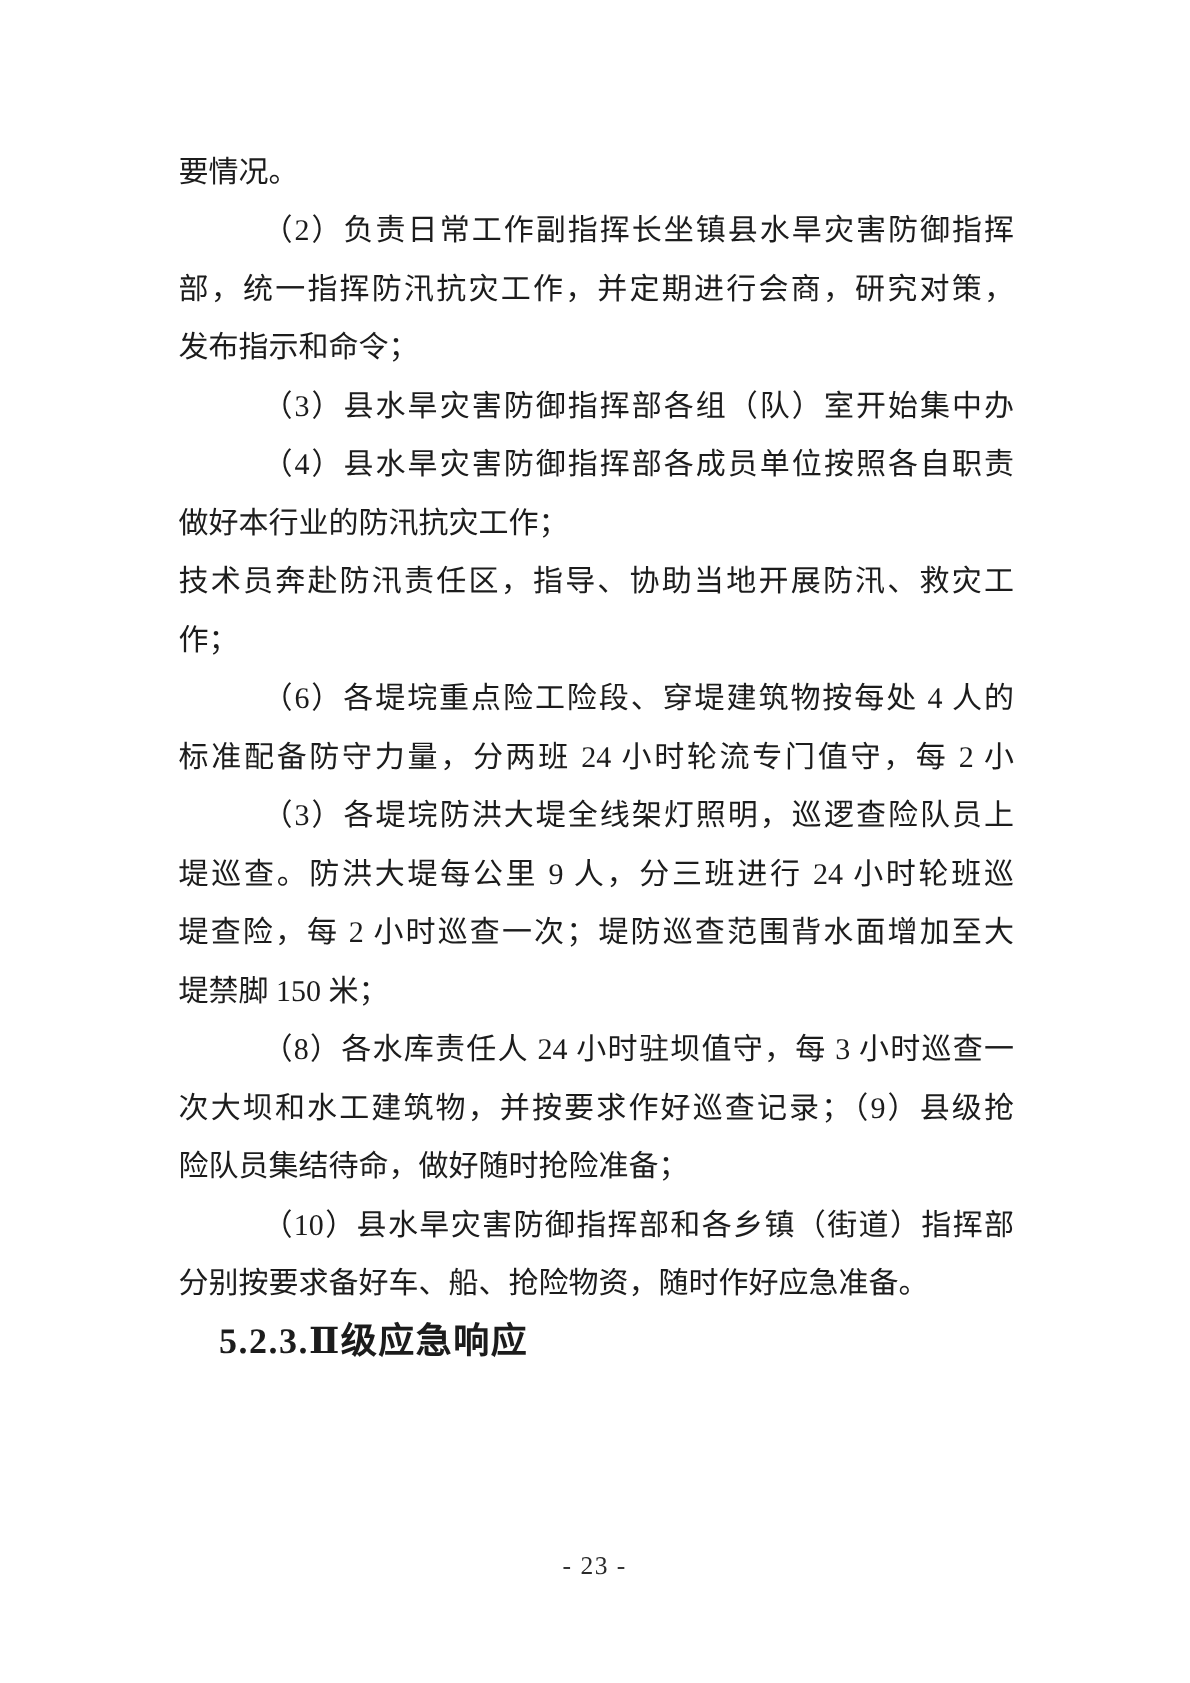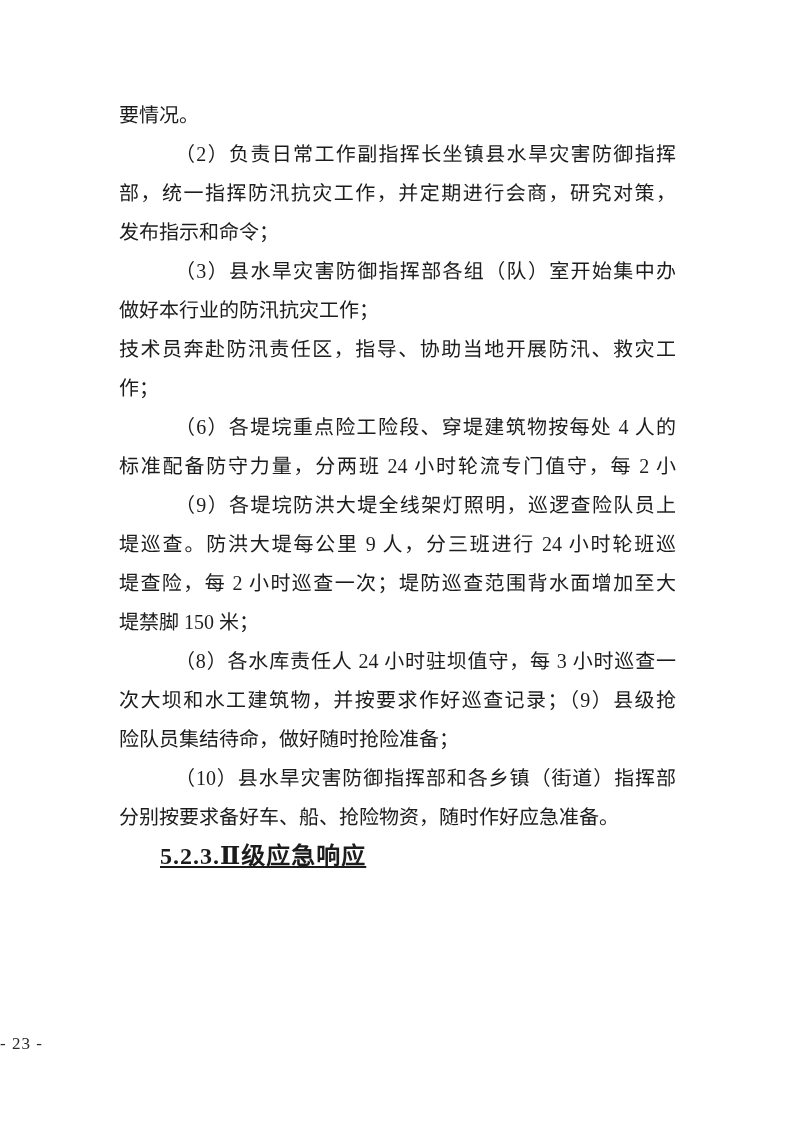--- a/index.html
+++ b/index.html
@@ -33,54 +33,55 @@
     text-align: justify;
     text-align-last: justify;
     text-justify: inter-character;
   }
   .line.indent {
     text-indent: 56px;
   }
   .line.heading {
     font-size: 24px;
     font-weight: bold;
-    margin-left: 41px;
+    margin-left: 27px;
     letter-spacing: 1px;
     text-align: left;
     text-align-last: left;
-    text-decoration: underline;
   }
   .page-footer {
     position: absolute;
     left: 0;
     right: 0;
     top: 1031px;
     height: 26px;
     line-height: 26px;
+    text-align: center;
     font-size: 17px;
     color: #2a2a2a;
     letter-spacing: 1px;
   }
 </style>
 </head>
 <body>
 
 <div class="page">
   <div class="text-block">
     <div class="line">要情况。</div>
     <div class="line indent justify">（2）负责日常工作副指挥长坐镇县水旱灾害防御指挥</div>
     <div class="line justify">部，统一指挥防汛抗灾工作，并定期进行会商，研究对策，</div>
     <div class="line">发布指示和命令；</div>
     <div class="line indent justify">（3）县水旱灾害防御指挥部各组（队）室开始集中办</div>
+    <div class="line indent justify">（4）县水旱灾害防御指挥部各成员单位按照各自职责</div>
     <div class="line">做好本行业的防汛抗灾工作；</div>
     <div class="line justify">技术员奔赴防汛责任区，指导、协助当地开展防汛、救灾工</div>
     <div class="line">作；</div>
     <div class="line indent justify">（6）各堤垸重点险工险段、穿堤建筑物按每处 4 人的</div>
     <div class="line justify">标准配备防守力量，分两班 24 小时轮流专门值守，每 2 小</div>
-    <div class="line indent justify">（9）各堤垸防洪大堤全线架灯照明，巡逻查险队员上</div>
+    <div class="line indent justify">（3）各堤垸防洪大堤全线架灯照明，巡逻查险队员上</div>
     <div class="line justify">堤巡查。防洪大堤每公里 9 人，分三班进行 24 小时轮班巡</div>
     <div class="line justify">堤查险，每 2 小时巡查一次；堤防巡查范围背水面增加至大</div>
     <div class="line">堤禁脚 150 米；</div>
     <div class="line indent justify">（8）各水库责任人 24 小时驻坝值守，每 3 小时巡查一</div>
     <div class="line justify">次大坝和水工建筑物，并按要求作好巡查记录；（9）县级抢</div>
     <div class="line">险队员集结待命，做好随时抢险准备；</div>
     <div class="line indent justify">（10）县水旱灾害防御指挥部和各乡镇（街道）指挥部</div>
     <div class="line">分别按要求备好车、船、抢险物资，随时作好应急准备。</div>
     <div class="line heading">5.2.3.Ⅱ级应急响应</div>
   </div>

